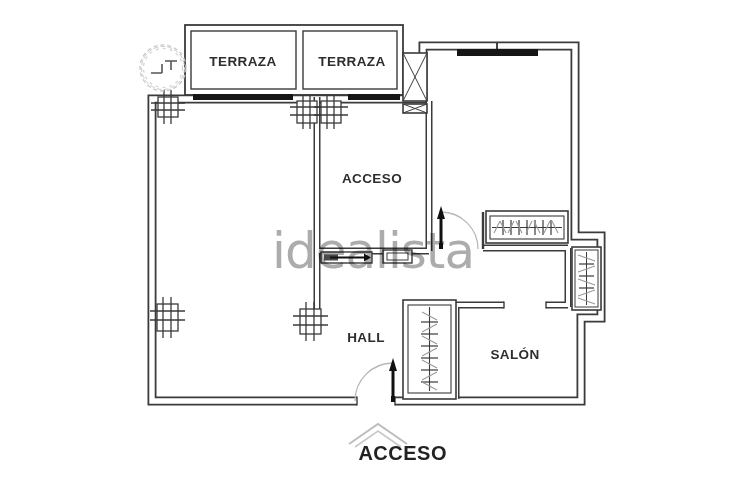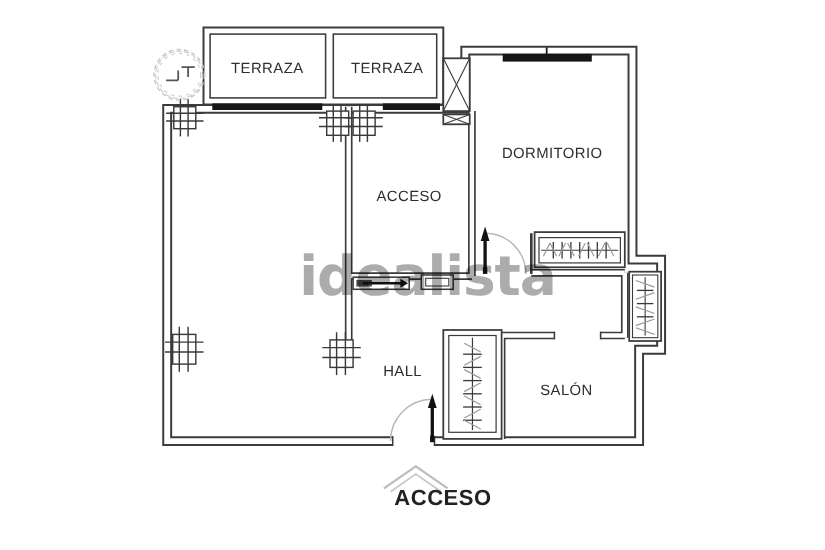--- a/index.html
+++ b/index.html
@@ -1,22 +1,22 @@
 <!DOCTYPE html>
 <html><head>
 <meta charset="utf-8">
 <style>
   html,body{margin:0;padding:0;background:#ffffff;}
   body{width:750px;height:500px;position:relative;overflow:hidden;
        font-family:"Liberation Sans", sans-serif;}
   .canvas{position:absolute;left:0;top:0;width:750px;height:500px;background:#fff;}
   svg{position:absolute;left:0;top:0;}
-  .label{position:absolute;color:#2d2d2d;font-weight:400;font-size:13.5px;
+  .label{position:absolute;color:#2d2d2d;font-weight:700;font-size:13.5px;
          letter-spacing:.4px;text-align:center;line-height:15px;white-space:nowrap;}
-  .watermark{position:absolute;left:272px;top:222px;font-size:50px;font-weight:700;
+  .watermark{position:absolute;left:272px;top:222px;font-size:50px;font-weight:400;
              color:#9e9e9e;letter-spacing:-1px;opacity:.85;mix-blend-mode:multiply;
              font-family:"DejaVu Sans", sans-serif;}
   .acceso{position:absolute;left:307px;top:442px;width:140px;text-align:right;
           font-size:20px;font-weight:600;color:#222;letter-spacing:.5px;}
   .two-line{line-height:16px;}
 </style>
 </head>
 <body>
 
 <div class="canvas">
@@ -201,19 +201,18 @@
   <g fill="none">
     <path d="M349,444 L378,424 L407,444" stroke="#bdbdbd" stroke-width="2"></path>
     <path d="M355,447 L378,431 L401,447" stroke="#c8c8c8" stroke-width="1.6"></path>
   </g>
 </svg>
 
 <div class="watermark">idealista</div>
 
 <div class="label" style="left:185px;top:54px;width:116px;">TERRAZA</div>
 <div class="label" style="left:303px;top:54px;width:98px;">TERRAZA</div>
-<div class="label" style="left:432px;top:132px;width:140px;">DORMITORIO</div>
 <div class="label" style="left:322px;top:171px;width:100px;">ACCESO</div>
 <div class="label" style="left:331px;top:330px;width:70px;">HALL</div>
 <div class="label" style="left:480px;top:347px;width:70px;">SALÓN</div>
 <div class="acceso">ACCESO</div>
 
 </div>
 
 </body></html>

